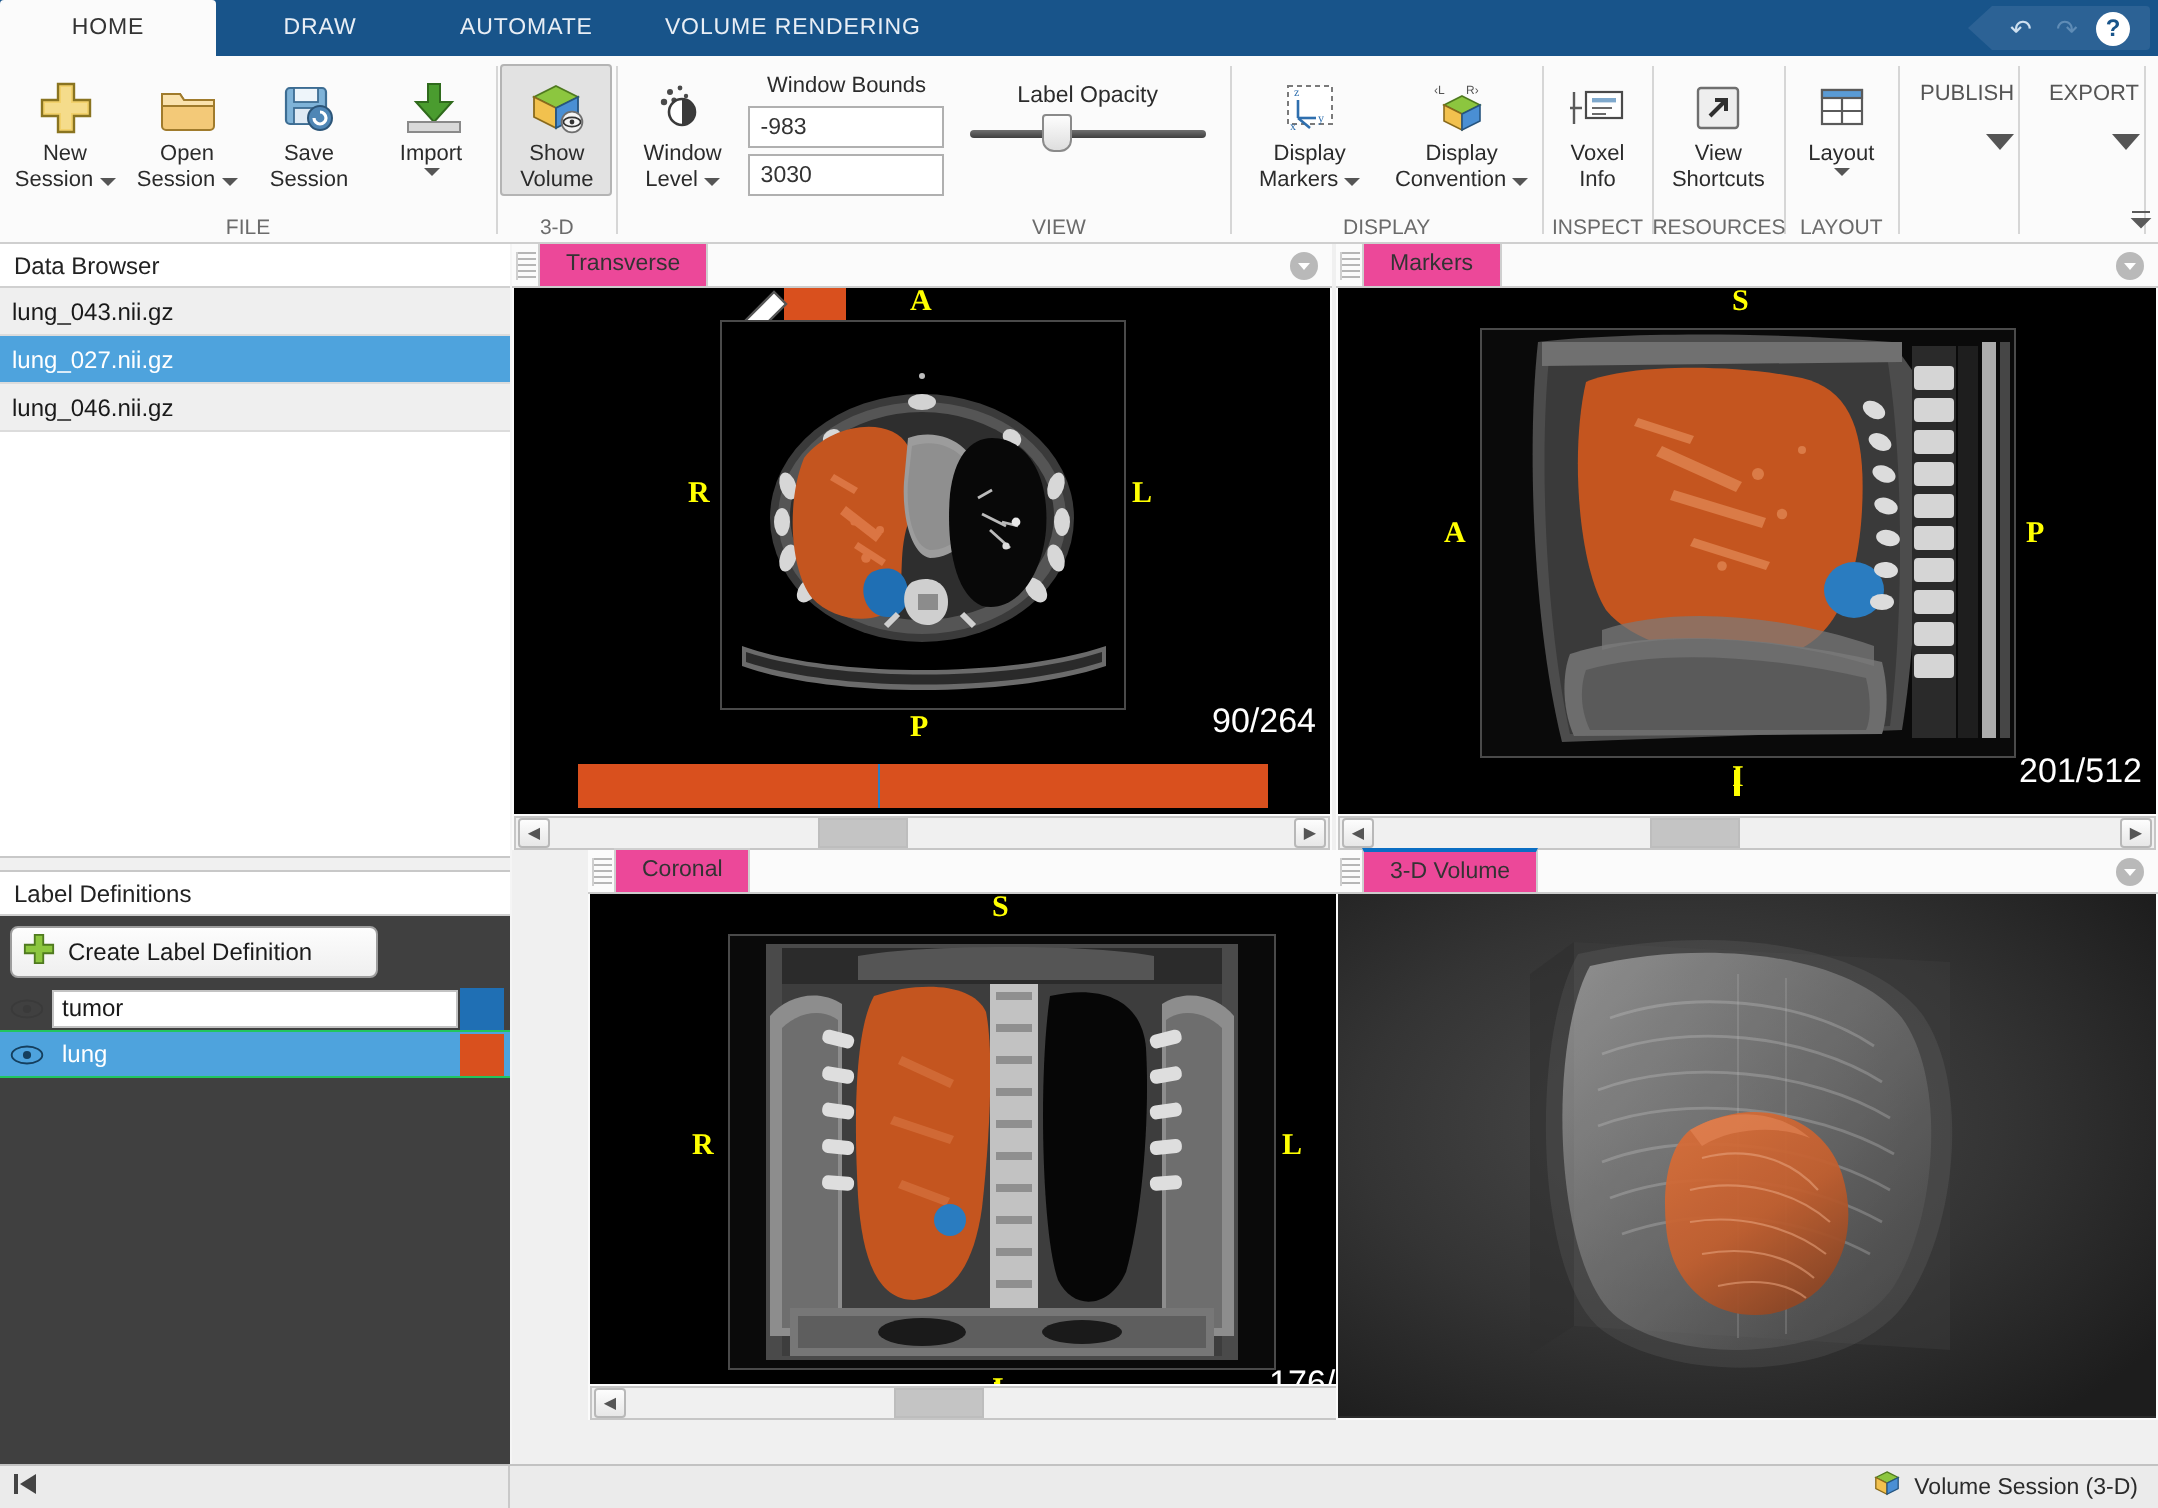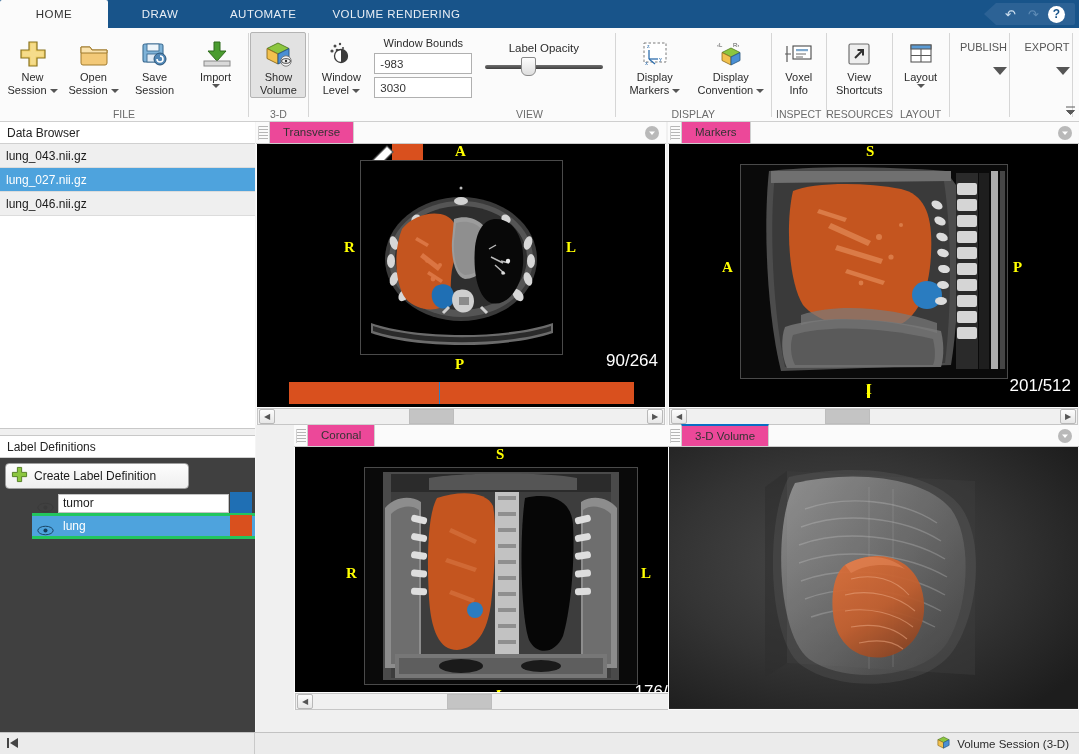--- a/index.html
+++ b/index.html
@@ -117,22 +117,22 @@
             border-top:1px solid #c8c8c8; border-bottom:1px solid #c8c8c8; }
 
   .labeldefs { position:absolute; left:0; top:314px; width:255px; height:296px; background:#fff; }
   .ld-body { position:absolute; left:0; top:22px; right:0; bottom:0; background:#404040; }
   .create-btn {
     margin:5px 6px 4px 5px; height:26px; border:1px solid #9d9d9d; border-radius:4px;
     background:linear-gradient(to bottom,#fdfdfd,#efefef);
     display:flex; align-items:center; padding-left:5px; gap:6px;
     font-size:12px; color:#1a1a1a; cursor:default; width:184px;
   }
-  .ld-row { height:23px; display:flex; align-items:flex-end; cursor:default;
-            border-bottom:3px solid #22c55e;margin-left:32px; }
+  .ld-row { height:23px; display:flex; align-items:center; cursor:default;
+            border-bottom:1px solid #22c55e; }
   .ld-row.sel { background:#4ea3dd; }
   .ld-eye { width:26px; display:flex; align-items:center; justify-content:center; }
   .ld-name { flex:1; height:19px; background:#fff; border:1px solid #c3c3c3;
              font-size:12px; color:#1a1a1a; line-height:17px; padding-left:4px; }
   .ld-row.sel .ld-name { background:#4ea3dd; color:#fff; border-color:#4ea3dd; }
   .ld-color { width:22px; height:21px; margin-left:1px; margin-right:3px; }
 
   
   .viewgrid { position:absolute; left:256px; top:0; right:0; bottom:0; background:#f0f0f0; }
   .vpanel { position:absolute; background:#fbfbfb; }

